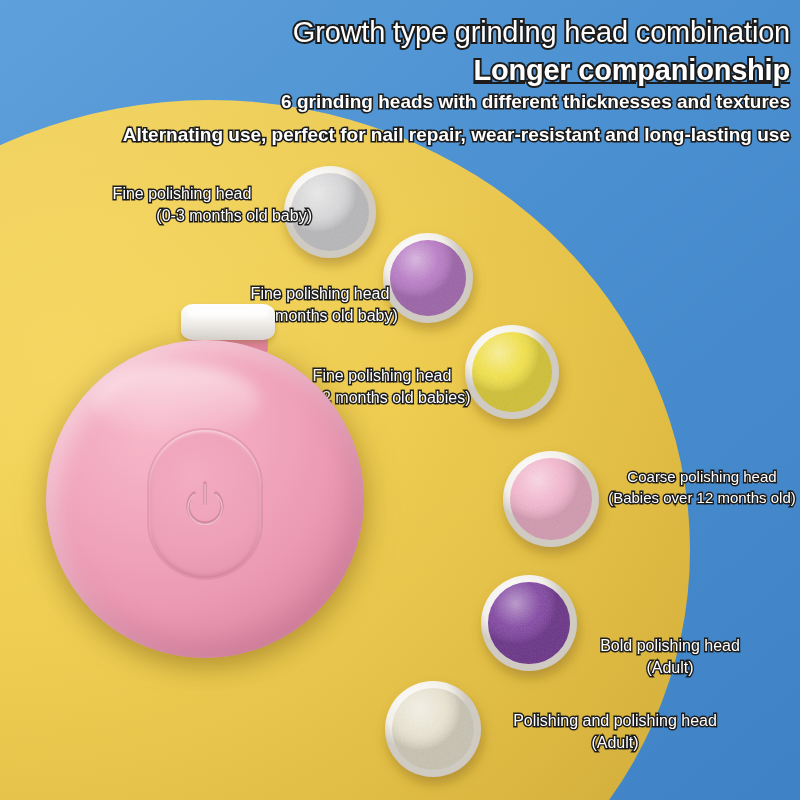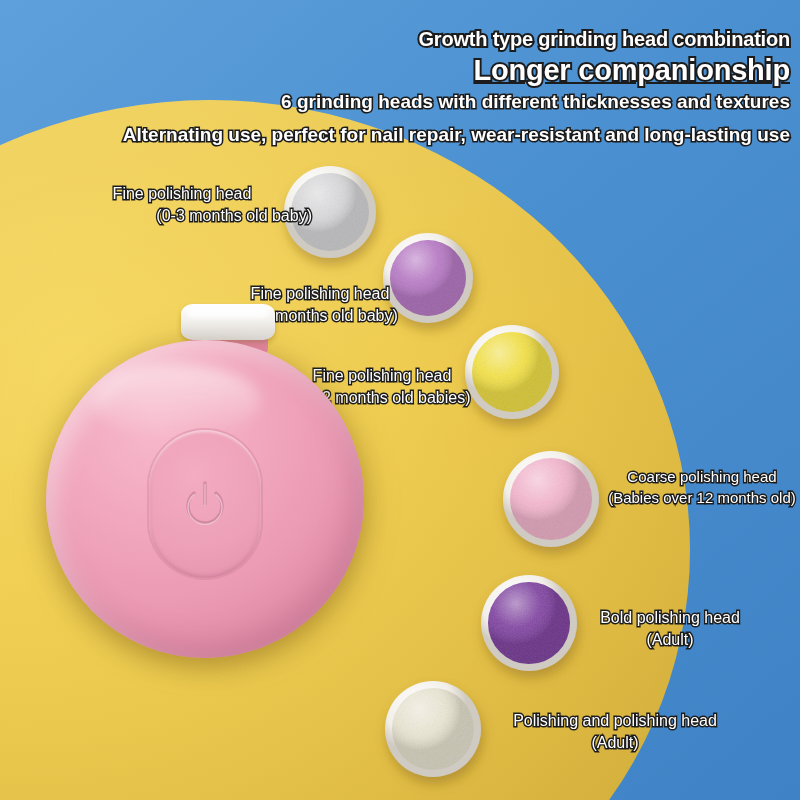--- a/index.html
+++ b/index.html
@@ -83,22 +83,22 @@
   .pwr{ position:absolute; left:50%; top:50%; transform:translate(-50%,-50%); }
 </style>
 </head>
 <body>
 
 <div id="stage">
 
   <div class="yellow-disc"></div>
 
   <div style="position:absolute; left:0; top:14px; width:790px; text-align:right;">
-    <div style="font-size:20px; font-weight:bold; color:#fff; letter-spacing:-.2px; line-height:1.3;
-                -webkit-text-stroke:4px #1c1c1c; paint-order:stroke fill;margin-top:12px;">Growth type grinding head combination</div>
+    <div style="font-size:29px; font-weight:normal; color:#fff; letter-spacing:-.2px; line-height:1.3;
+                -webkit-text-stroke:4px #1c1c1c; paint-order:stroke fill;">Growth type grinding head combination</div>
     <div style="font-size:29px; font-weight:bold; color:#fff; letter-spacing:-.2px; line-height:1.3;
                 -webkit-text-stroke:4px #1c1c1c; paint-order:stroke fill;text-decoration:underline;">Longer companionship</div>
   </div>
 
   <div style="position:absolute; left:0; top:89px; width:790px; text-align:right;">
     <div style="font-size:19px; font-weight:bold; color:#fff; line-height:1.35;
                 -webkit-text-stroke:3.2px #1c1c1c; paint-order:stroke fill;padding-left:44px;">6 grinding heads with different thicknesses and textures</div>
   </div>
 
   <div style="position:absolute; left:0; top:122px; width:790px; text-align:right;">
@@ -184,21 +184,21 @@
     <div style="font-size:16px; color:#fff; line-height:1.4; -webkit-text-stroke:2.8px #1c1c1c; paint-order:stroke fill;">Fine polishing head</div>
     <div style="font-size:16px; color:#fff; line-height:1.4; -webkit-text-stroke:2.8px #1c1c1c; paint-order:stroke fill;">(6-12 months old babies)</div>
   </div>
 
   <div style="position:absolute; left:602px; top:466px; width:200px; text-align:center;">
     <div style="font-size:15px; color:#fff; line-height:1.4; -webkit-text-stroke:2.8px #1c1c1c; paint-order:stroke fill;">Coarse polishing head</div>
     <div style="font-size:15px; color:#fff; line-height:1.4; -webkit-text-stroke:2.8px #1c1c1c; paint-order:stroke fill;">(Babies over 12 months old)</div>
   </div>
 
   <div style="position:absolute; left:575px; top:607px; width:190px; text-align:center;">
-    <div style="font-size:16px; color:#fff; line-height:1.4; -webkit-text-stroke:2.8px #1c1c1c; paint-order:stroke fill;">Bold polishing head</div>
+    <div style="font-size:16px; color:#fff; line-height:1.4; -webkit-text-stroke:2.8px #1c1c1c; paint-order:stroke fill;margin-top:28px;">Bold polishing head</div>
     <div style="font-size:16px; color:#fff; line-height:1.4; -webkit-text-stroke:2.8px #1c1c1c; paint-order:stroke fill;">(Adult)</div>
   </div>
 
   <div style="position:absolute; left:495px; top:710px; width:240px; text-align:center;">
     <div style="font-size:16px; color:#fff; line-height:1.4; -webkit-text-stroke:2.8px #1c1c1c; paint-order:stroke fill;text-align:center;">Polishing and polishing head</div>
     <div style="font-size:16px; color:#fff; line-height:1.4; -webkit-text-stroke:2.8px #1c1c1c; paint-order:stroke fill;">(Adult)</div>
   </div>
 
   <div class="device-wrap">
     <div class="dev-shadow"></div>

